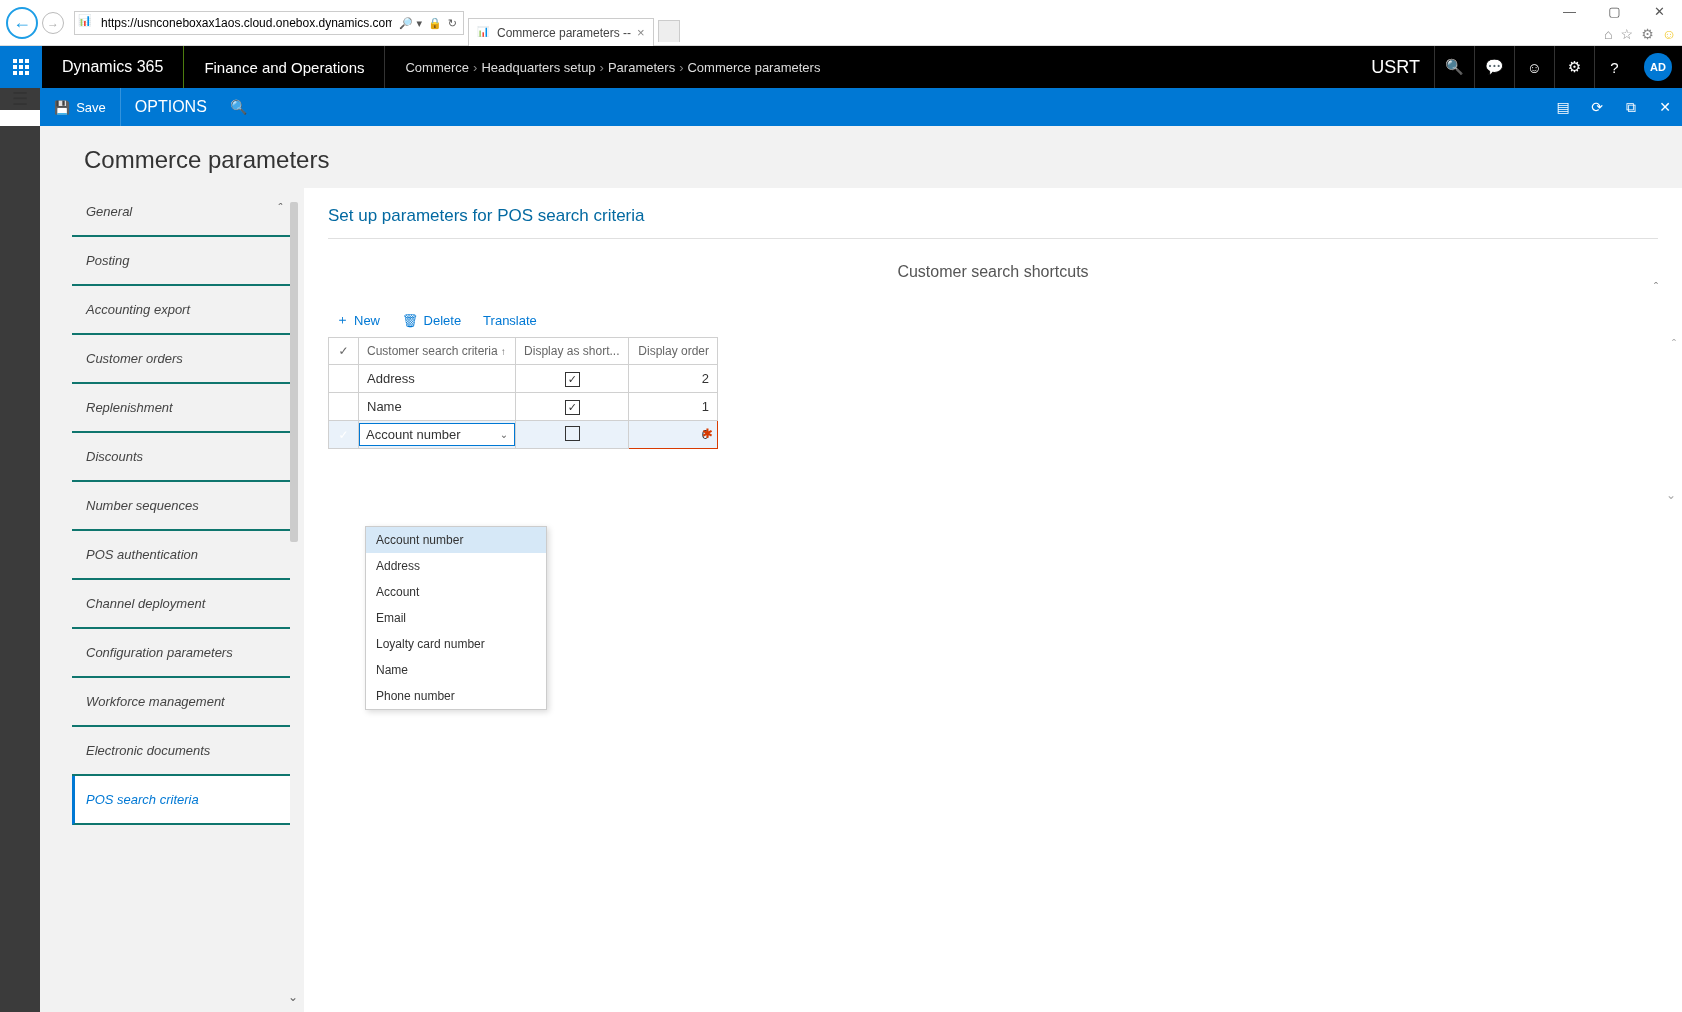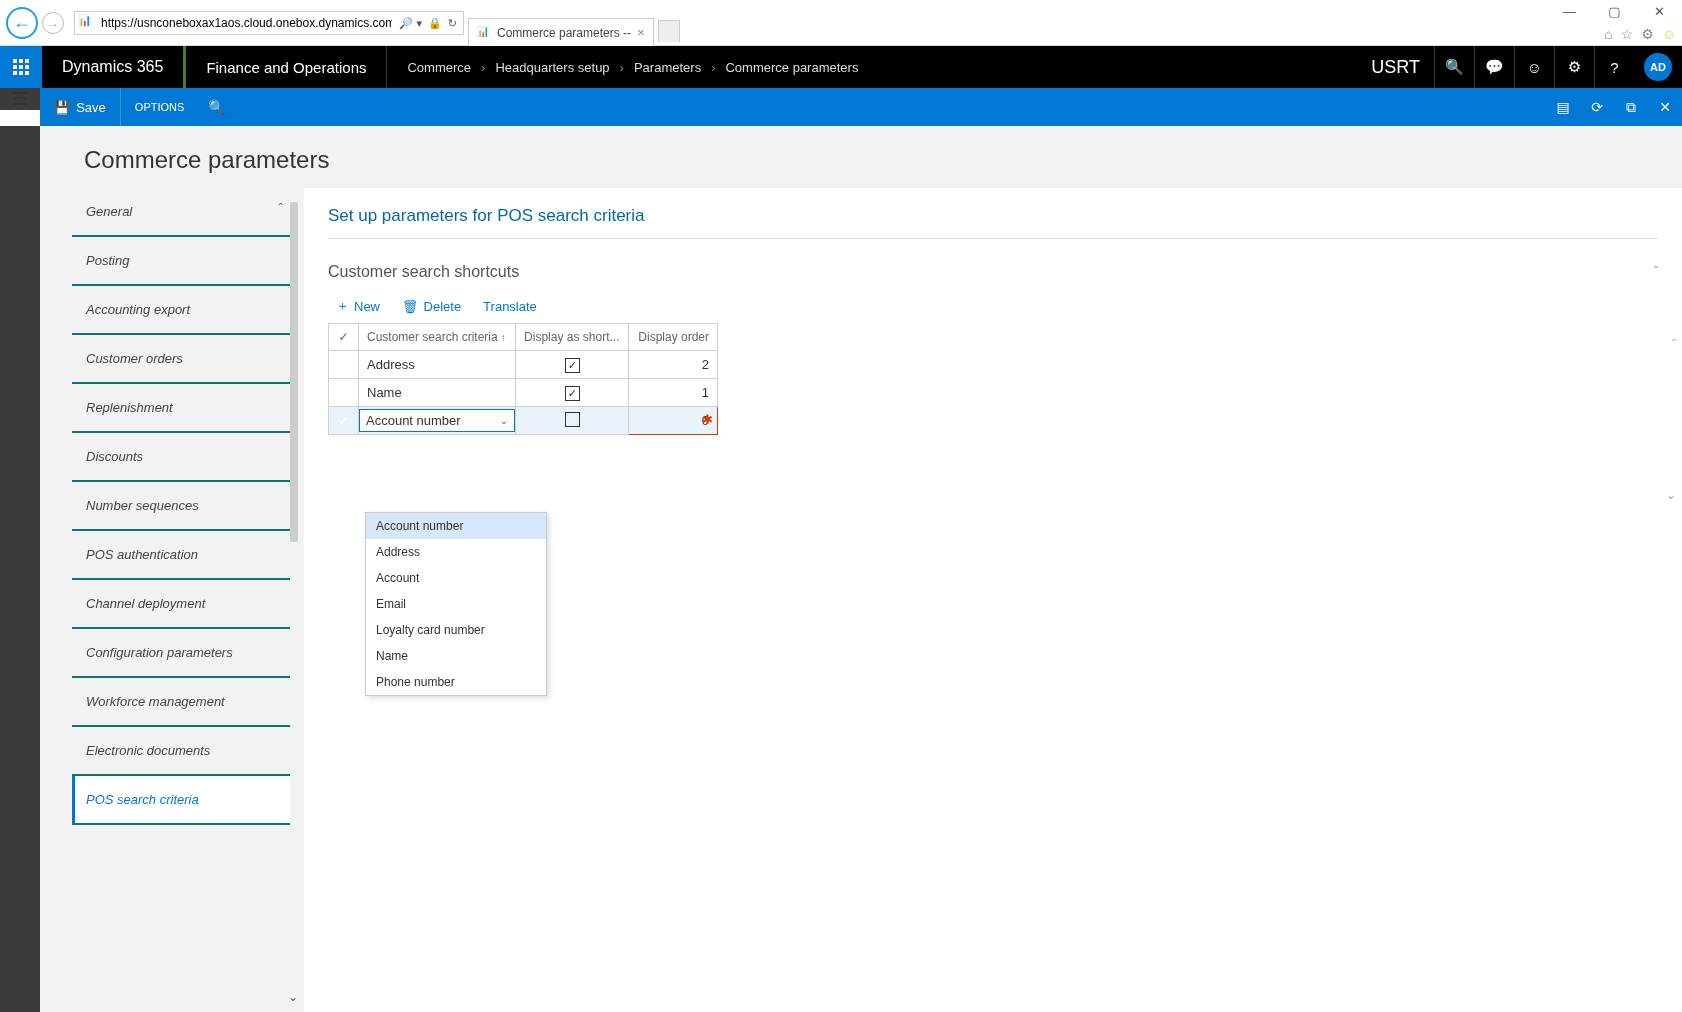--- a/index.html
+++ b/index.html
@@ -21,34 +21,34 @@
 .tab .close { color: #888; font-size: 13px; margin-left: auto; }
 .newtab { width: 22px; height: 22px; margin-top: 20px; margin-left: 4px; border: 1px solid #ccc; border-bottom: none; background: #eee; }
 .chrome-right { position: absolute; right: 6px; top: 26px; display: flex; gap: 8px; color: #888; font-size: 14px; }
 .chrome-right .smile { color: #f0c419; }
 
 
 .d365-header { height: 42px; background: #000; color: #fff; display: flex; align-items: center; font-family: "Segoe UI Light", "Segoe UI", sans-serif; }
 .waffle { width: 42px; height: 42px; background: #0078d4; display: flex; align-items: center; justify-content: center; font-size: 16px; }
 .waffle-grid { display: grid; grid-template-columns: repeat(3, 4px); grid-template-rows: repeat(3, 4px); gap: 2px; }
 .waffle-grid span { background: #fff; }
-.brand { padding: 0 20px; font-size: 16px; font-weight: 400; border-right: 3px solid #4d7c0f; height: 100%; display: flex; align-items: center; }
+.brand { padding: 0 20px; font-size: 16px; font-weight: 400; border-right: 1px solid #4d7c0f; height: 100%; display: flex; align-items: center; }
 .module { padding: 0 20px; font-size: 15px; font-weight: 300; border-right: 1px solid #333; height: 100%; display: flex; align-items: center; }
-.breadcrumb { padding: 0 20px; font-size: 13px; color: #ddd; display: flex; gap: 10px; align-items: center; }
+.breadcrumb { padding: 0 20px; font-size: 13px; color: #ddd; display: flex; gap: 4px; align-items: center; }
 .breadcrumb .sep { color: #888; }
 .header-right { margin-left: auto; display: flex; align-items: center; height: 100%; }
 .company { padding: 0 14px; font-size: 18px; }
 .header-icon { width: 40px; height: 42px; display: flex; align-items: center; justify-content: center; font-size: 15px; color: #fff; border-left: 1px solid #333; }
 .avatar { width: 28px; height: 28px; border-radius: 50%; background: #0078d4; color: #fff; display: flex; align-items: center; justify-content: center; font-size: 11px; font-weight: 600; margin: 4px 10px; }
 
 
 .action-bar { height: 38px; background: #0078d4; color: #fff; display: flex; align-items: center; }
 .hamburger { width: 40px; height: 100%; background: #3b3b3b; display: flex; align-items: center; justify-content: center; font-size: 18px; }
 .save-btn { display: flex; align-items: center; gap: 6px; padding: 0 14px; font-size: 13px; border-right: 1px solid rgba(255,255,255,0.2); height: 100%; }
-.options-btn { padding: 0 14px; font-size: 11px; }
+.options-btn { padding: 0 14px; font-size: 16px; }
 .action-search { margin-left: 10px; font-size: 14px; opacity: 0.9; }
 .action-right { margin-left: auto; display: flex; align-items: center; height: 100%; }
 .action-right span { width: 34px; display: flex; align-items: center; justify-content: center; height: 100%; font-size: 14px; }
 
 
 .content-wrap { display: flex; height: calc(100vh - 126px); }
 .left-rail { width: 40px; background: #3b3b3b; }
 .content { flex: 1; background: #f2f2f2; padding: 20px 0 0 0; display: flex; flex-direction: column; }
 .page-title { font-size: 24px; font-weight: 300; color: #333; padding: 0 0 14px 44px; }
 .two-col { display: flex; flex: 1; padding: 0 0 0 32px; }
@@ -58,21 +58,21 @@
 .sidebar-item { padding: 16px 14px; font-size: 13px; color: #444; border-bottom: 2px solid #0f766e; cursor: pointer; position: relative; font-style: italic; }
 .sidebar-item.active { color: #0078d4; border-left: 3px solid #0078d4; padding-left: 11px; background: #fff; }
 .sidebar-item.first .collapse { position: absolute; right: 8px; top: 14px; color: #666; font-size: 12px; }
 .sidebar-scroll { position: absolute; right: -8px; top: 14px; width: 8px; height: 340px; background: #ccc; border-radius: 2px; }
 .sidebar-down { position: absolute; right: -8px; bottom: 8px; color: #666; font-size: 12px; }
 
 
 .form-panel { flex: 1; background: #fff; margin-left: 14px; padding: 18px 24px; min-height: 640px; position: relative; }
 .form-subtitle { font-size: 17px; font-weight: 400; color: #0369a1; padding-bottom: 12px; }
 .form-divider { border-bottom: 1px solid #e0e0e0; margin-bottom: 14px; }
-.section-header { font-size: 16px; font-weight: 400; color: #555; padding: 10px 0 16px 0; display: flex; align-items: center; }
+.section-header { font-size: 16px; font-weight: 400; color: #555; padding: 10px 0 16px 0; display: flex; align-items: center; flex-direction: column; }
 .section-collapse { margin-left: auto; color: #888; font-size: 12px; }
 
 .grid-toolbar { display: flex; gap: 22px; padding: 0 0 8px 8px; }
 .tb-btn { display: flex; align-items: center; gap: 5px; color: #0078d4; font-size: 13px; cursor: pointer; }
 
 
 .grid { border: 1px solid #d0d0d0; border-collapse: collapse; width: 390px; font-size: 13px; }
 .grid th { background: #fff; border: 1px solid #d0d0d0; padding: 6px 8px; color: #666; font-weight: 400; font-size: 12px; text-align: left; }
 .grid th.chkcol { width: 30px; text-align: center; }
 .grid th .sort { font-size: 10px; margin-left: 3px; }

